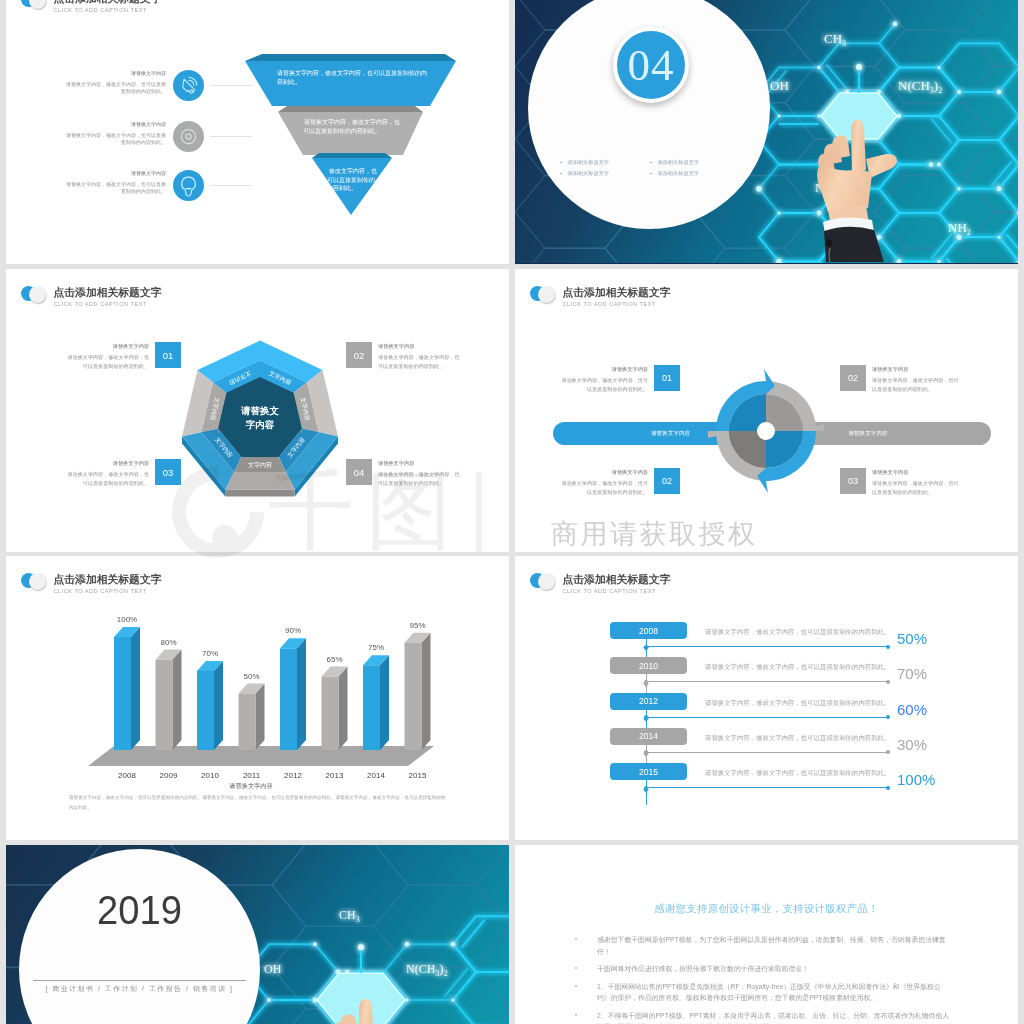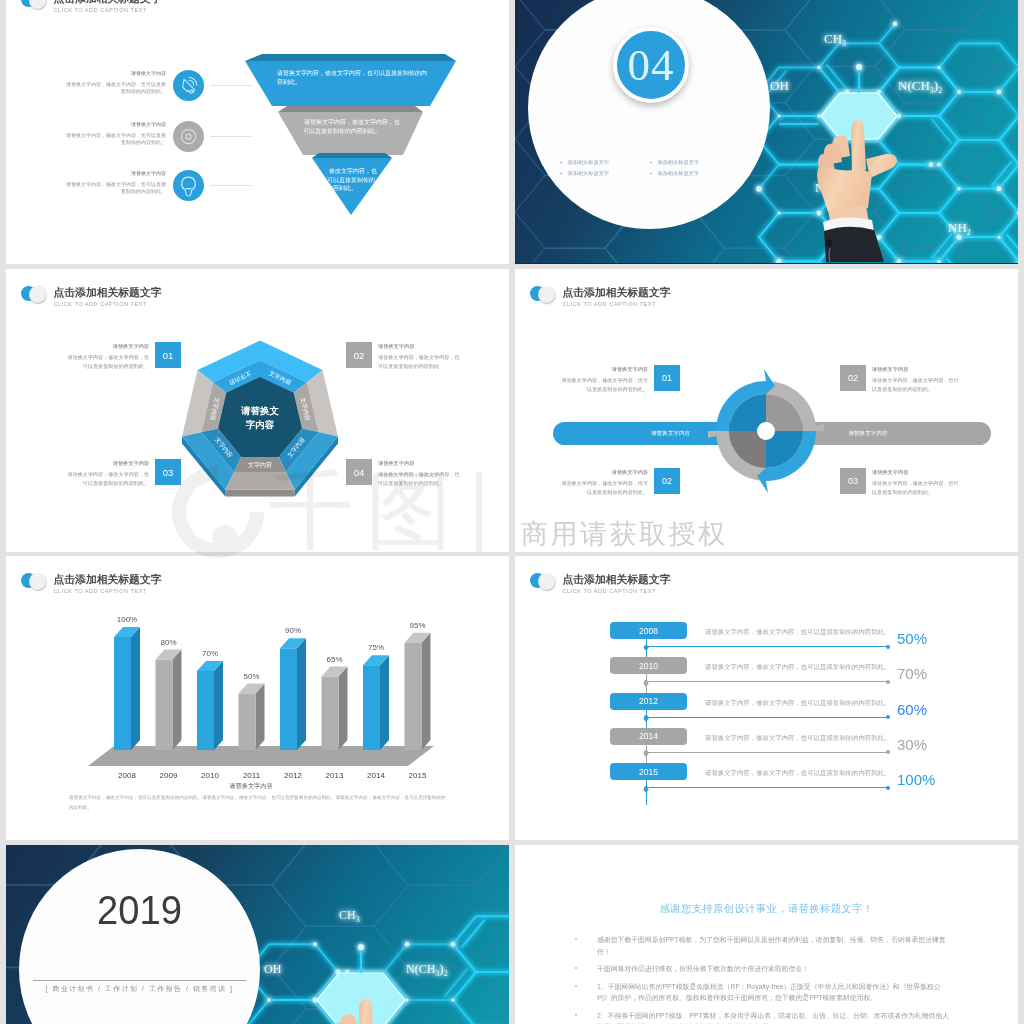--- a/index.html
+++ b/index.html
@@ -29,21 +29,21 @@
       white-space:nowrap;}
 
   
   .wm{position:absolute;left:0;top:0;width:1024px;height:1024px;z-index:50;pointer-events:none;mix-blend-mode:multiply;}
   .wm-logo{position:absolute;left:168px;top:462px;}
   .wm-cn{position:absolute;left:268px;top:462px;font-size:86px;color:#f0f0f0;
       line-height:96px;letter-spacing:12px;}
   .wm-bar{position:absolute;left:476px;top:472px;width:6px;height:80px;background:#f0f0f0;}
   .wm-l1{position:absolute;left:521px;top:478px;font-size:27px;color:#d9d9d9;
       letter-spacing:2.5px;line-height:32px;}
-  .wm-l2{position:absolute;left:521px;top:518px;font-size:27px;color:#d0d0d0;
+  .wm-l2{position:absolute;left:551px;top:518px;font-size:27px;color:#d0d0d0;
       letter-spacing:2.5px;line-height:32px;}
 
   
   #s1 .f-item{position:absolute;left:0;width:503px;height:46px;}
   #s1 .f-txt{position:absolute;left:57px;top:0;width:103px;text-align:right;}
   #s1 .f-lab{font-size:5px;color:#6d6d6d;line-height:7px;}
   #s1 .f-body{font-size:5px;color:#919191;line-height:7.2px;margin-top:4px;}
   #s1 .f-ic{position:absolute;left:167px;top:0px;width:31px;height:31px;border-radius:50%;}
   #s1 .f-ic svg{display:block;}
   #s1 .f-line{position:absolute;left:204px;top:15px;width:42px;height:1px;background:#e3e3e3;}
@@ -1031,21 +1031,21 @@
       </div>
     </div>
     <div class="s7-circle">
       <div class="s7-year">2019</div>
       <div class="s7-rule"></div>
       <div class="s7-sub">[ 商业计划书 / 工作计划 / 工作报告 / 销售培训 ]</div>
     </div>
   </div>
 
   <div class="slide c1 r3" id="s8">
-    <div class="cp-sub">感谢您支持原创设计事业，请替换标题文字！</div>
+    <div class="cp-sub">感谢您支持原创设计事业，支持设计版权产品！</div>
     <div class="cp-list">
       <div class="cp-row">
         <i></i>
         <span>感谢您下载千图网原创PPT模板，为了您和千图网以及原创作者的利益，请勿复制、传播、销售，否则将承担法律责任！</span>
       </div>
       <div class="cp-row">
         <i></i>
         <span>千图网将对作品进行维权，按照传播下载次数的十倍进行索取赔偿金！</span>
       </div>
       <div class="cp-row">

